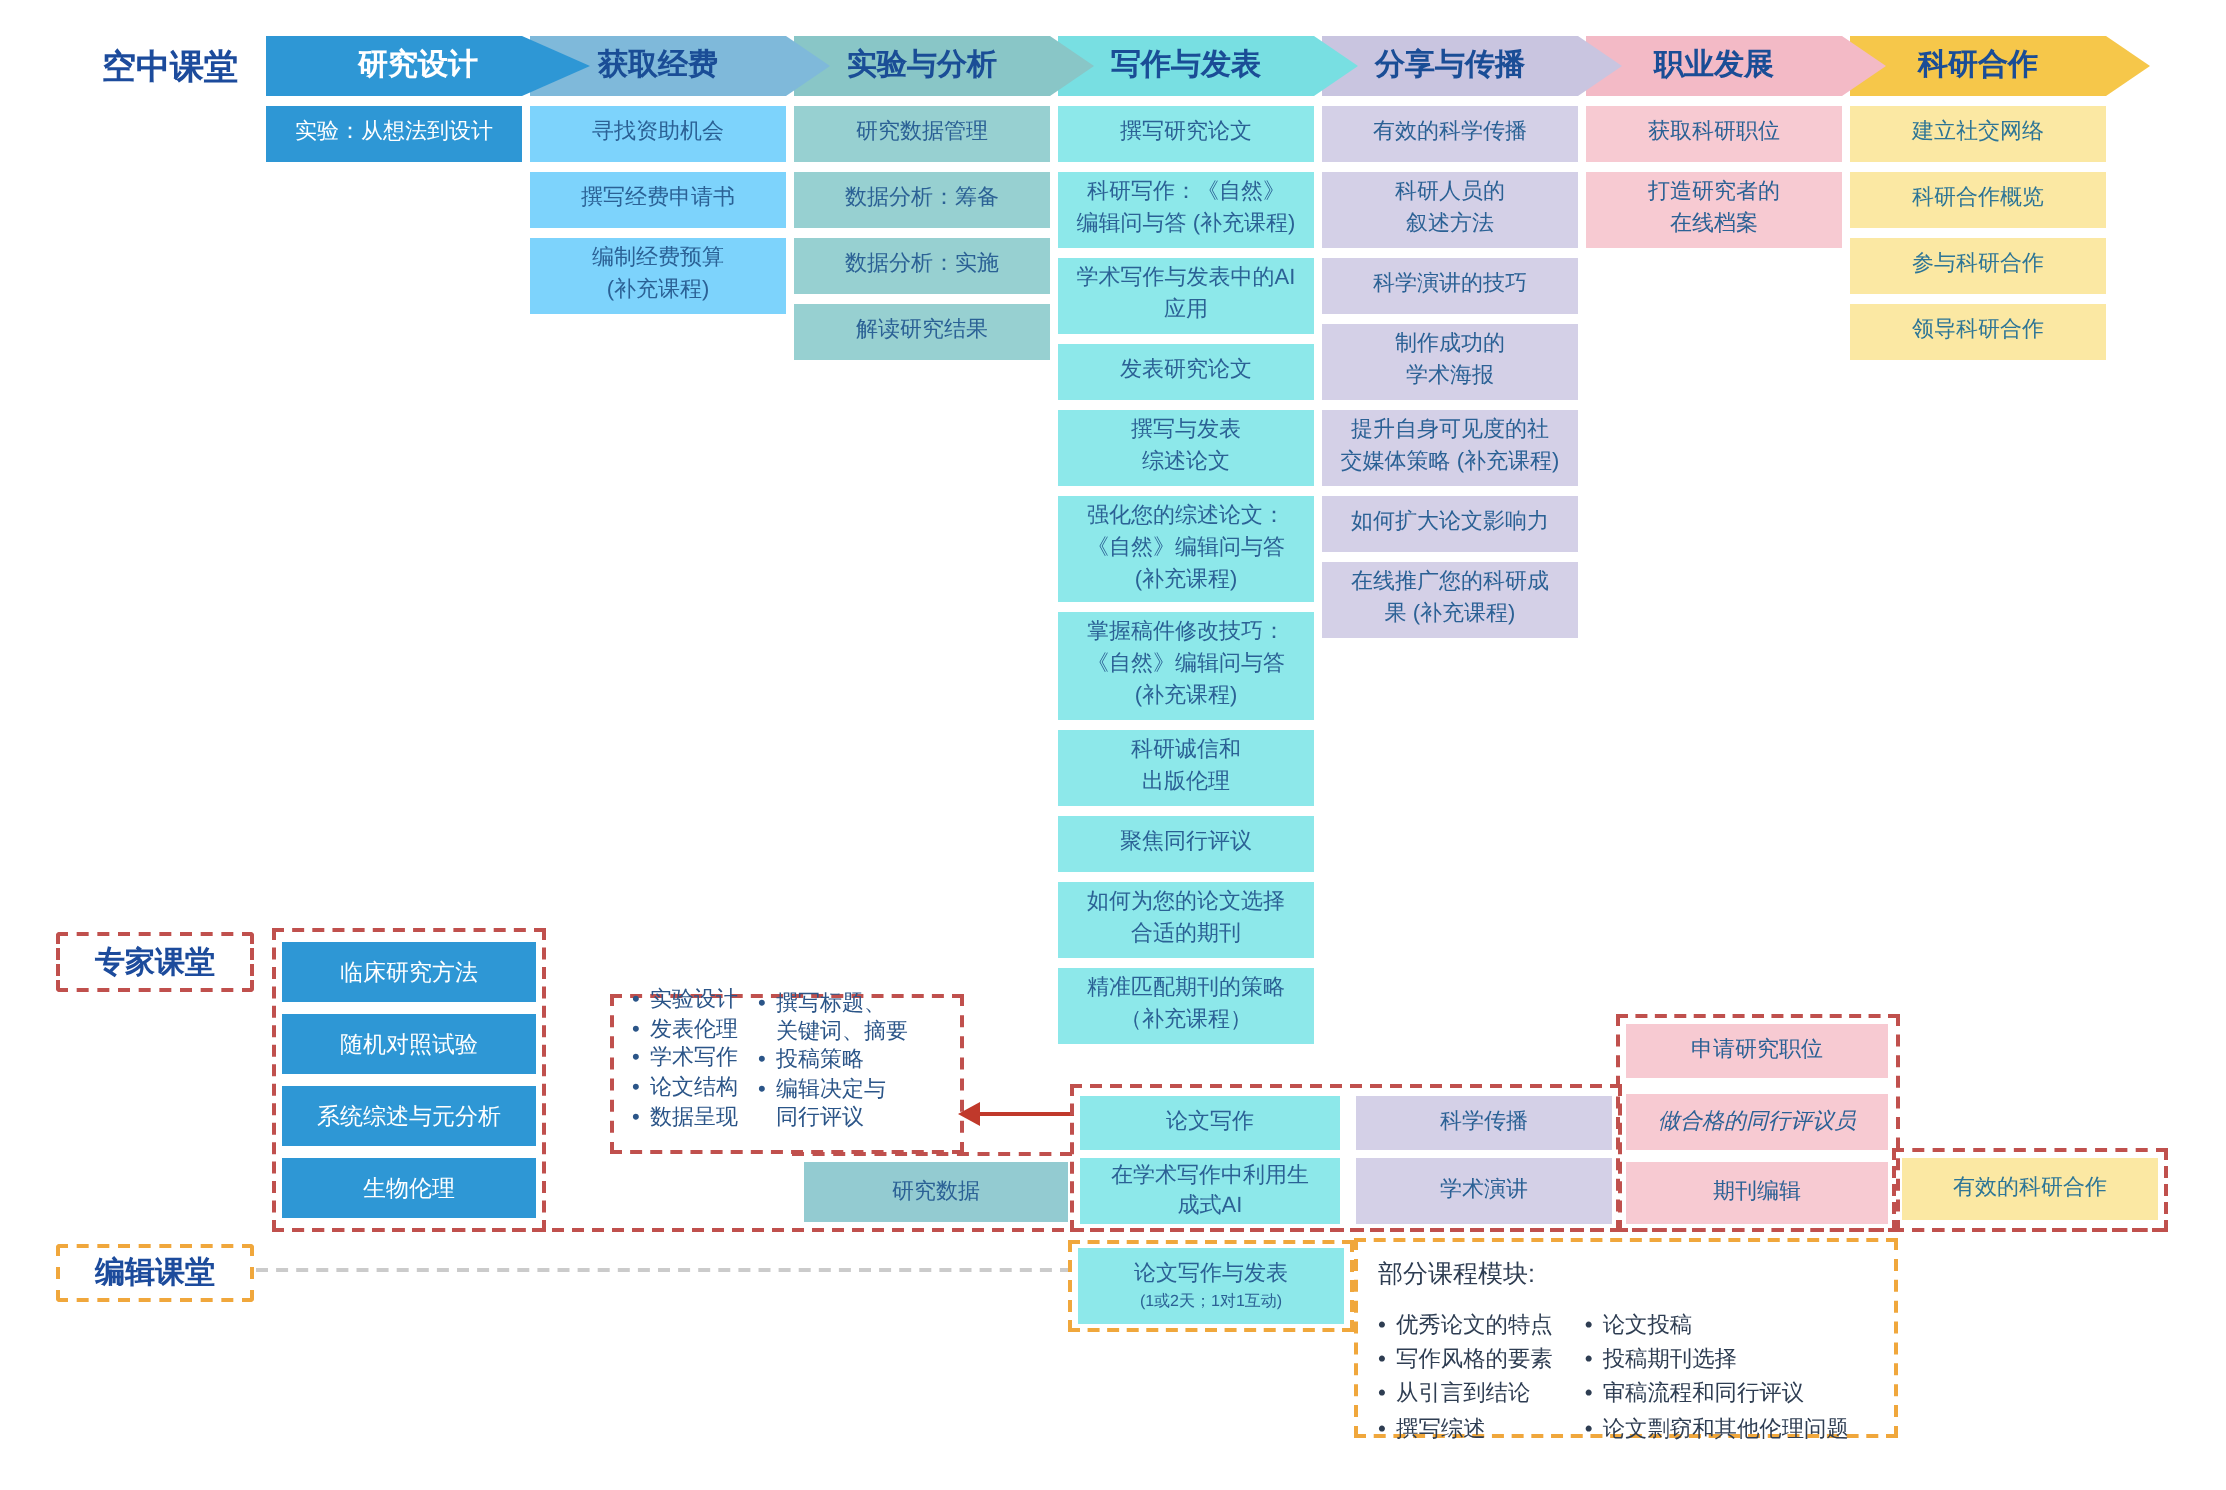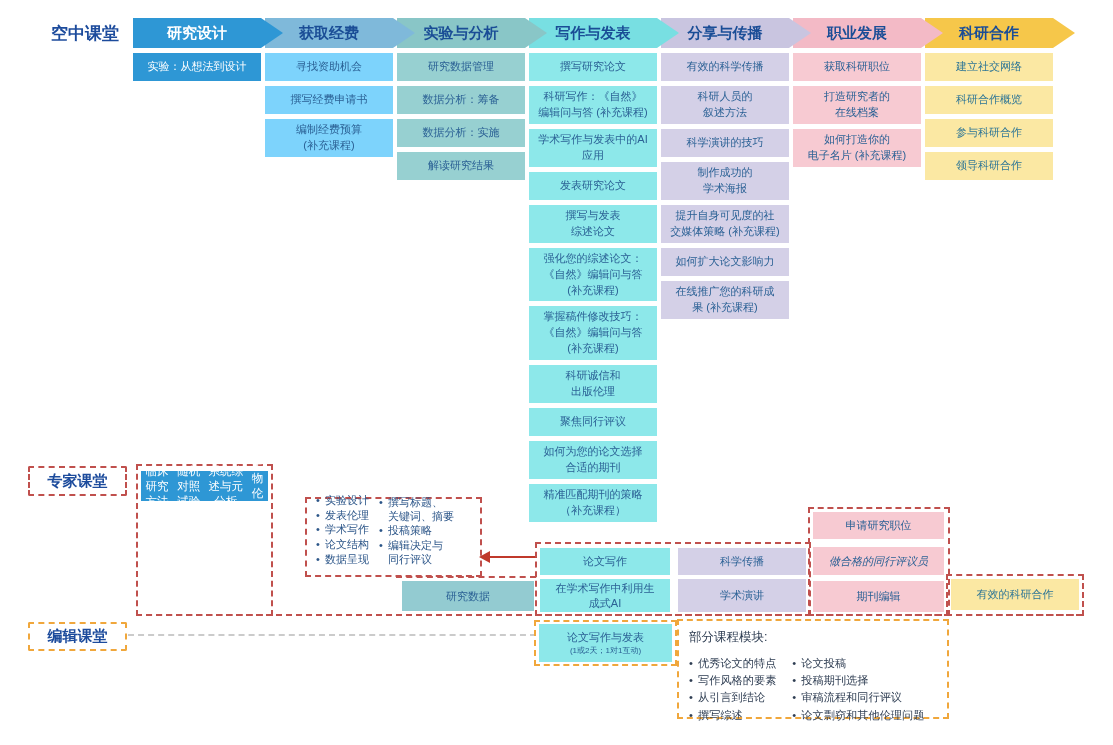--- a/index.html
+++ b/index.html
@@ -37,21 +37,21 @@
   .b5{background:#f7cad2}
   .b6{background:#fbe8a3;color:#2d7596}
 
   
   .dred{border:2px dashed #c0504d;}
   .dorange{border:2px dashed #f0a73c;}
   .hline-red{border-top:2px dashed #c0504d;}
   .hline-gray{border-top:2px dashed #cbcbcb;}
 
   
-  .expframe{display:flex;flex-direction:row;justify-content:space-between;padding:5px 3px;}
+  .expframe{display:flex;flex-direction:column;justify-content:space-between;padding:5px 3px;}
   .expblue{display:flex;align-items:center;justify-content:center;background:#2e97d5;color:#ffffff;
            font-size:11.5px;height:30px;text-align:center;}
 
   
   .topicsbox{display:flex;gap:10px;padding:7px 6px 7px 9px;font-size:11px;line-height:1.26;color:#2b5588;align-items:flex-end;}
   .bul{position:relative;padding-left:9px;white-space:pre-line;margin-bottom:1px;}
   .bul::before{content:"•";position:absolute;left:0;top:0;}
 
   
   .mid{position:absolute;display:flex;align-items:center;justify-content:center;text-align:center;
@@ -75,21 +75,21 @@
   .modtitle{font-size:12.5px;margin-bottom:9px;}
   .modcols{display:flex;gap:16px;font-size:11.2px;line-height:1.45;}
 </style>
 </head>
 <body>
 
 <div class="canvas">
 
   <div class="biglabel" style="left:28px;top:22px;margin-left:23px;">空中课堂</div>
 
-  <div class="hdr c0" style="left:133px;">
+  <div class="hdr c0" style="left:133px;padding-left:12px;">
       <span>研究设计</span>
     </div>
   <div class="hdr c1" style="left:265px;">
       <span>获取经费</span>
     </div>
   <div class="hdr c2" style="left:397px;">
       <span>实验与分析</span>
     </div>
   <div class="hdr c3" style="left:529px;">
       <span>写作与发表</span>
@@ -157,22 +157,20 @@
 交媒体策略 (补充课程)</div>
     <div class="crs b4">如何扩大论文影响力</div>
     <div class="crs b4">在线推广您的科研成
 果 (补充课程)</div>
   </div>
 
   <div class="aircol" style="left:793px;">
     <div class="crs b5">获取科研职位</div>
     <div class="crs b5">打造研究者的
 在线档案</div>
-    <div class="crs b5">如何打造你的
-电子名片 (补充课程)</div>
   </div>
 
   <div class="aircol" style="left:925px;">
     <div class="crs b6">建立社交网络</div>
     <div class="crs b6">科研合作概览</div>
     <div class="crs b6">参与科研合作</div>
     <div class="crs b6">领导科研合作</div>
   </div>
 
   <div class="tag dred" style="left:28px;top:466px;width:99px;height:30px;">专家课堂</div>

